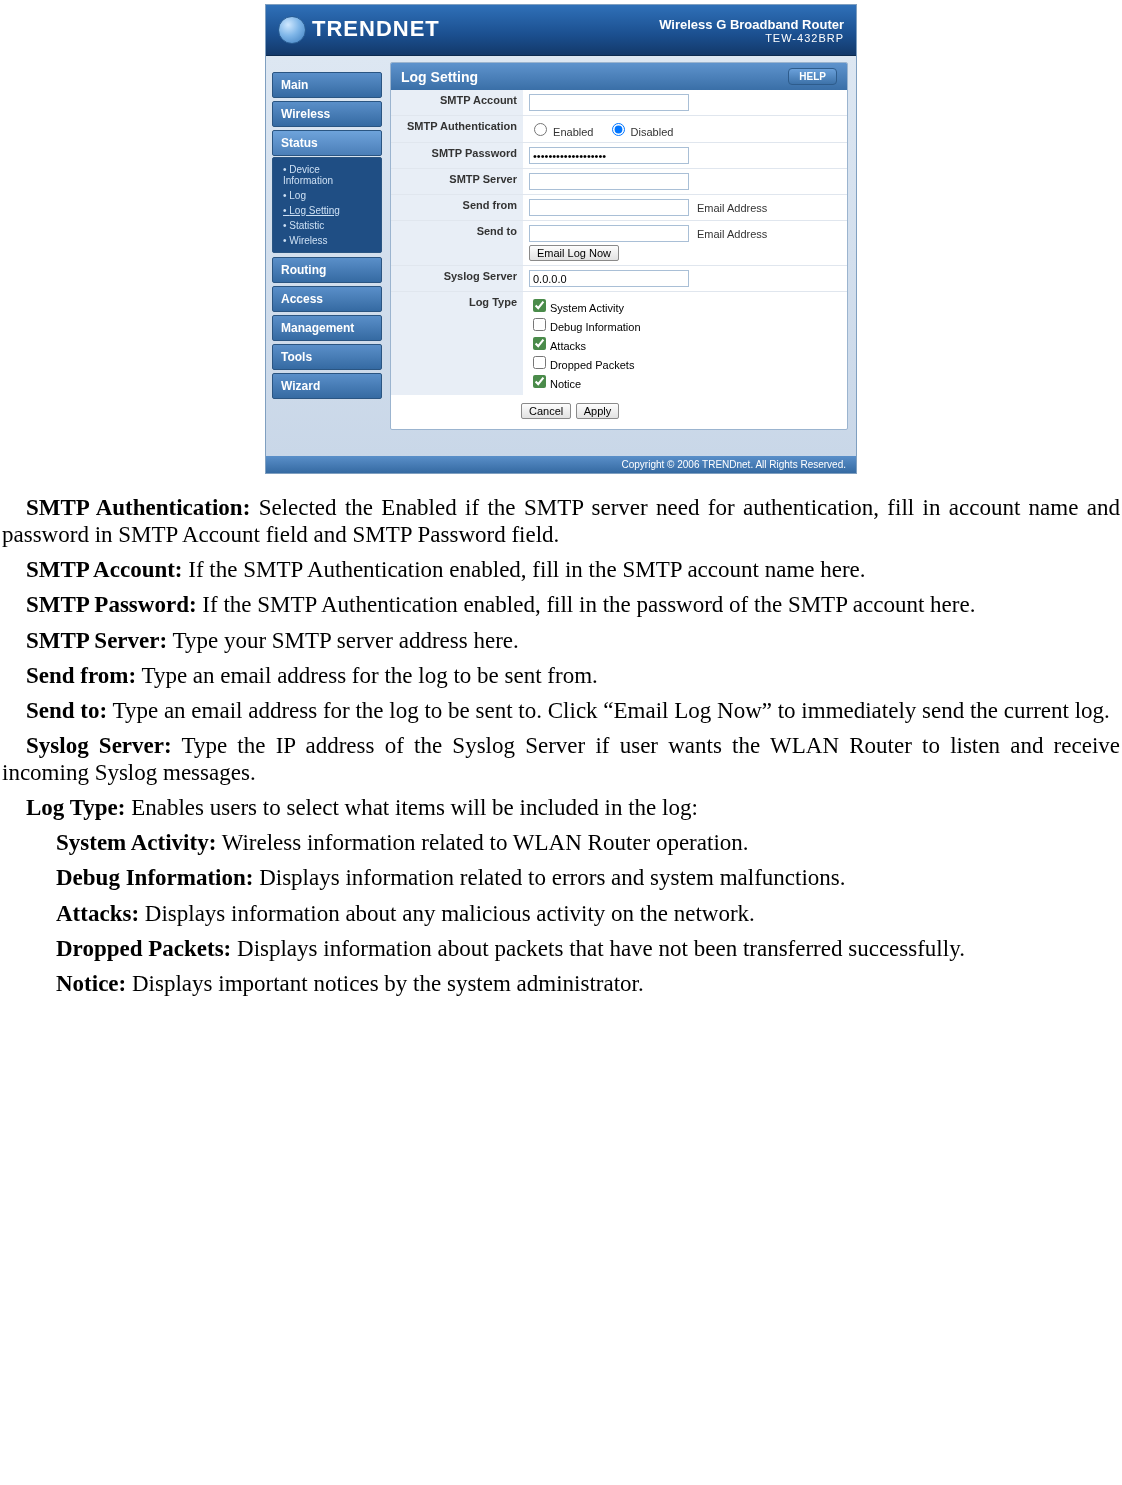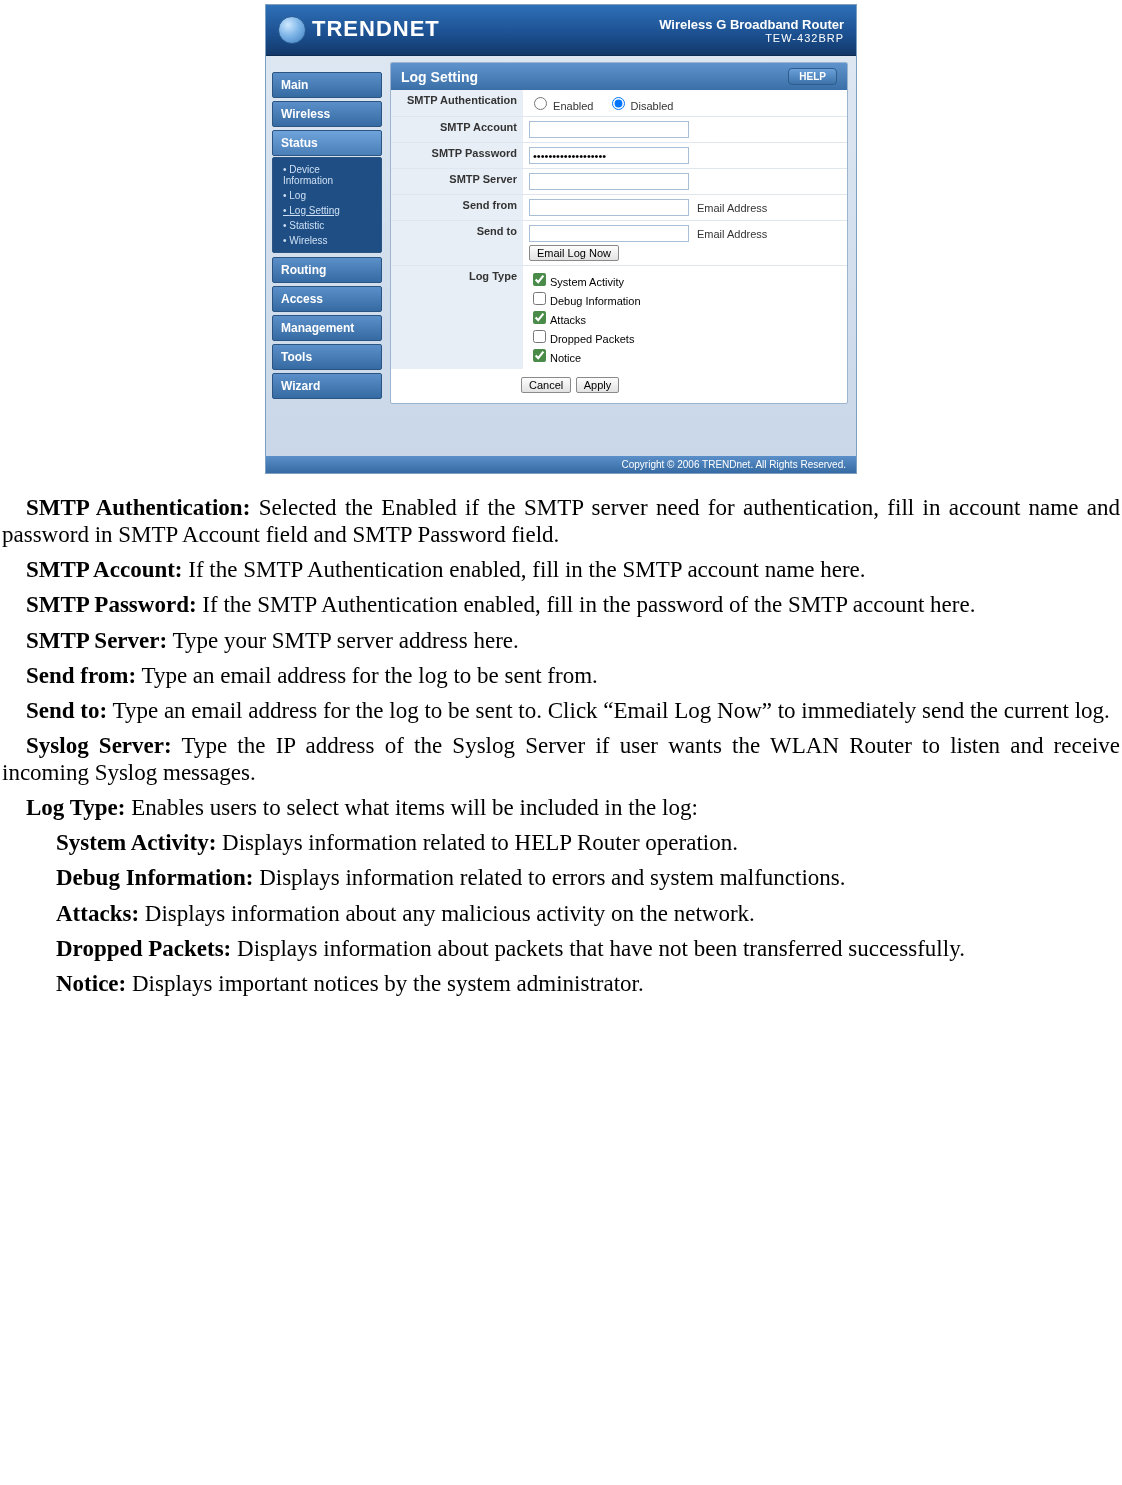--- a/index.html
+++ b/index.html
@@ -210,48 +210,52 @@
 
       <div class="panel">
         <div class="panel-box">
           <div class="panel-title">
             <span>Log Setting</span>
             <span class="help-btn">HELP</span>
           </div>
           <table class="form-table">
             <tbody>
                 <tr>
+              <td class="label-cell">SMTP Account</td>
+              <td><input class="tinput" value="" style=""></td>
+            </tr>
+            <tr>
               <td class="label-cell">SMTP Authentication</td>
               <td class="radio-row">
                 <label><input type="radio" name="auth" style=""> <span>Enabled</span></label>
                 <label><input type="radio" name="auth" checked="" style=""> <span>Disabled</span></label>
               </td>
             </tr>
             <tr>
-              <td class="label-cell">SMTP Account</td>
-              <td><input class="tinput" value="" style=""></td>
-            </tr>
-            <tr>
               <td class="label-cell">SMTP Password</td>
               <td><input class="tinput" type="password" value="•••••••••••••••••••" style=""></td>
             </tr>
             <tr>
               <td class="label-cell">SMTP Server</td>
               <td><input class="tinput" value="" style=""></td>
             </tr>
             <tr>
               <td class="label-cell">Send from</td>
               <td><input class="tinput" value="" style=""><span class="hint">Email Address</span></td>
             </tr>
             <tr>
               <td class="label-cell">Send to</td>
               <td>
                 <input class="tinput" value="" style=""><span class="hint">Email Address</span><br>
                 <button class="btn" style="margin-top:3px">Email Log Now</button>
               </td>
+            </tr>
+            <tr>
+              <td class="label-cell">Syslog Server</td>
+              <td><input class="tinput" value="0.0.0.0" style=""></td>
             </tr>
             <tr>
               <td class="label-cell">Log Type</td>
               <td>
                 <label><input type="checkbox" class="cbx" checked="" style=""><span>System Activity</span></label><br>
                 <label><input type="checkbox" class="cbx" style=""><span>Debug Information</span></label><br>
                 <label><input type="checkbox" class="cbx" checked="" style=""><span>Attacks</span></label><br>
                 <label><input type="checkbox" class="cbx" style=""><span>Dropped Packets</span></label><br>
                 <label><input type="checkbox" class="cbx" checked="" style=""><span>Notice</span></label>
               </td>
@@ -272,21 +276,21 @@
   <div class="desc">
     <p><span class="b">SMTP Authentication:</span><span> Selected the Enabled if the SMTP server need for authentication, fill in account name and password in SMTP Account field and SMTP Password field.</span></p>
     <p><span class="b">SMTP Account:</span><span> If the SMTP Authentication enabled, fill in the SMTP account name here.</span></p>
     <p><span class="b">SMTP Password:</span><span> If the SMTP Authentication enabled, fill in the password of the SMTP account here.</span></p>
     <p><span class="b">SMTP Server:</span><span> Type your SMTP server address here.</span></p>
     <p><span class="b">Send from:</span><span> Type an email address for the log to be sent from.</span></p>
     <p><span class="b">Send to:</span><span> Type an email address for the log to be sent to. Click “Email Log Now” to immediately send the current log.</span></p>
     <p><span class="b">Syslog Server:</span><span> Type the IP address of the Syslog Server if user wants the WLAN Router to listen and receive incoming Syslog messages.</span></p>
     <p><span class="b">Log Type:</span><span> Enables users to select what items will be included in the log:</span></p>
     <div class="sub">
-      <p><span class="b">System Activity:</span><span> Displays information related to HELP Router operation.</span></p>
+      <p><span class="b">System Activity:</span><span> Wireless information related to WLAN Router operation.</span></p>
       <p><span class="b">Debug Information:</span><span> Displays information related to errors and system malfunctions.</span></p>
       <p><span class="b">Attacks:</span><span> Displays information about any malicious activity on the network.</span></p>
       <p><span class="b">Dropped Packets:</span><span> Displays information about packets that have not been transferred successfully.</span></p>
       <p><span class="b">Notice:</span><span> Displays important notices by the system administrator.</span></p>
     </div>
   </div>
 
 </div>
 
 </body></html>

